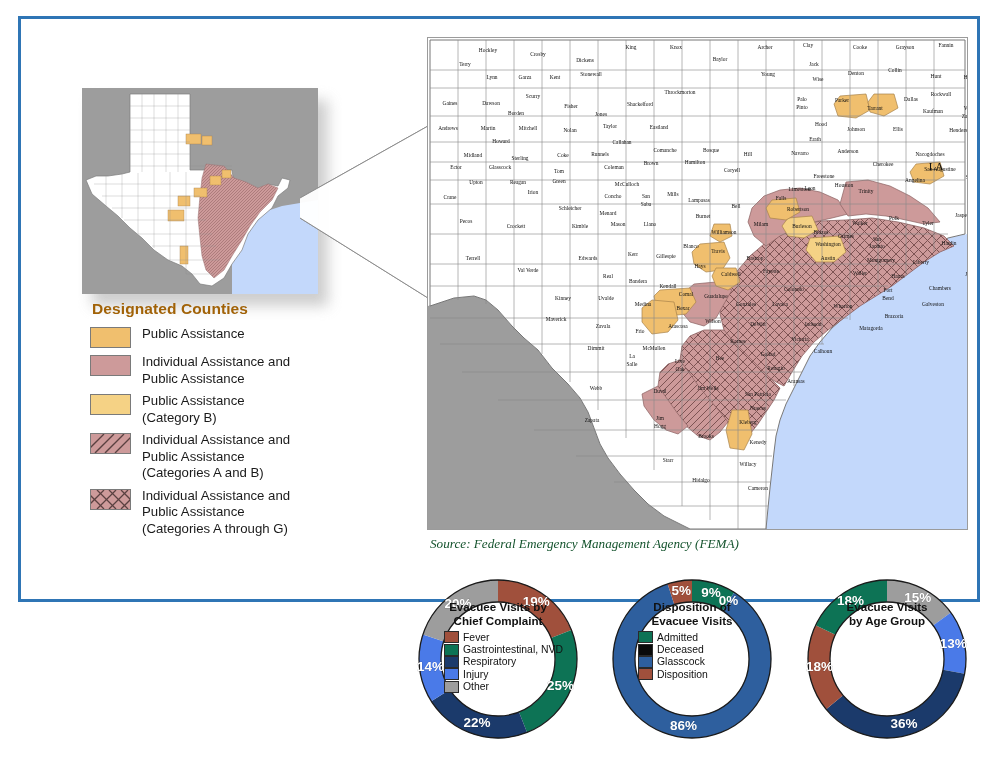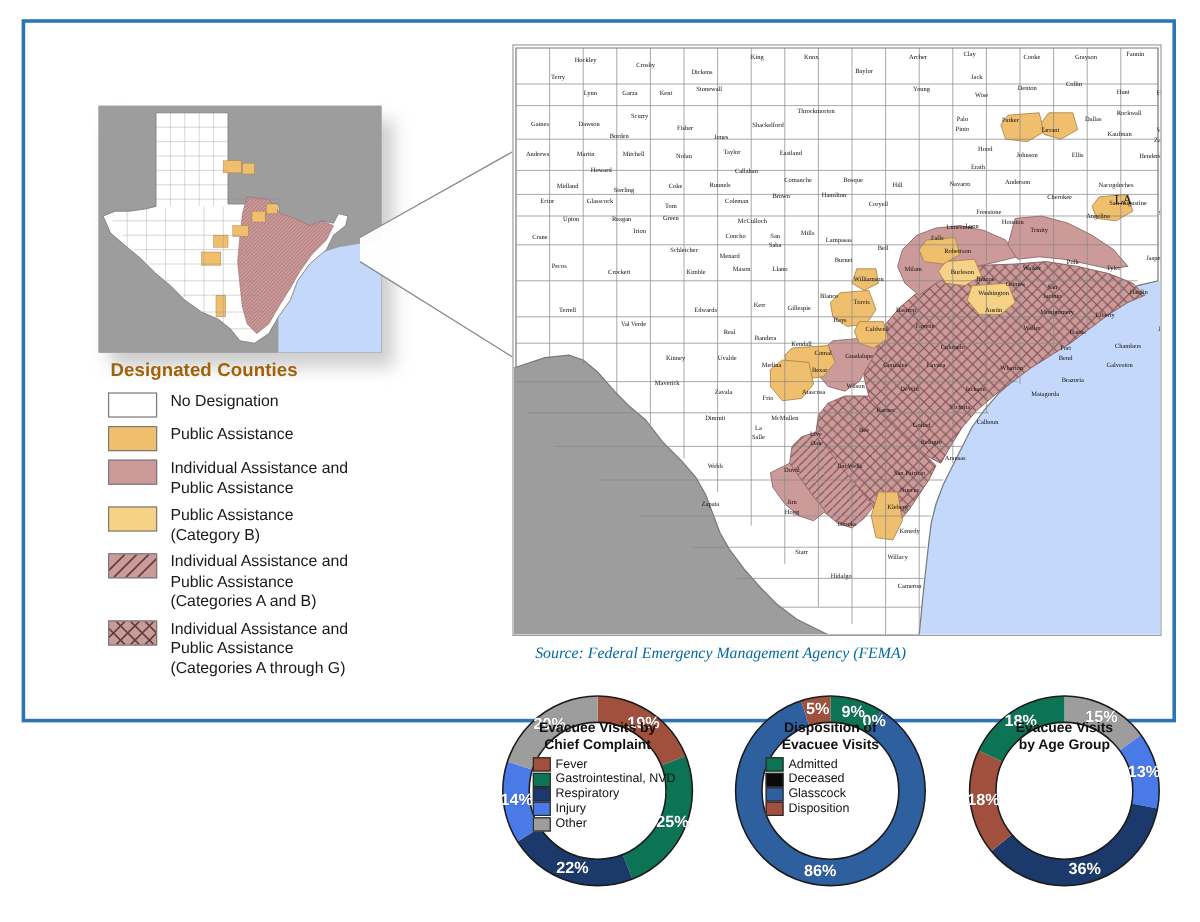--- a/index.html
+++ b/index.html
@@ -61,23 +61,23 @@
   .cty-label{
     font-family:"Liberation Serif",serif;
     font-size:5.4px;fill:#111;
     text-anchor:middle;
   }
   .state-label{
     font-family:"Liberation Serif",serif;
     font-size:11px;fill:#111;text-anchor:middle;
   }
   #map-source{
-    position:absolute;left:446px;top:536px;
+    position:absolute;left:430px;top:536px;
     font-family:"Liberation Serif",serif;
-    font-style:italic;font-size:13.2px;color:#0369a1;
+    font-style:italic;font-size:13.2px;color:#14532d;
   }
 
   
   .donut{position:absolute;width:188px;height:194px;}
   #donut-1{left:404px;top:562px;}
   #donut-2{left:598px;top:562px;}
   #donut-3{left:793px;top:562px;}
   .donut svg{display:block;position:absolute;left:0;top:0;}
   .slice-pct{
     font-size:13.5px;font-weight:bold;fill:#ffffff;
@@ -151,24 +151,20 @@
   <svg width="140" height="200" viewBox="0 0 140 200" xmlns="http://www.w3.org/2000/svg">
     <path d="M0,88 L128,16 M0,108 L128,188" stroke="#8c8c8c" stroke-width="1" fill="none"></path>
     <path d="M0,88 L128,16 L128,188 L0,108 Z" fill="#ffffff" opacity=".96"></path>
     <path d="M0,88 L128,16 M0,108 L128,188" stroke="#8c8c8c" stroke-width="1" fill="none"></path>
   </svg>
 </div>
 
 <div id="legend">
   <div id="legend-title">Designated Counties</div>
 
-  <div class="legend-row">
-    <div class="legend-swatch" style="background:#ffffff"></div>
-    <div class="legend-label">No Designation</div>
-  </div>
 
   <div class="legend-row">
     <div class="legend-swatch" style="background:#f0bf6e"></div>
     <div class="legend-label">Public Assistance</div>
   </div>
 
   <div class="legend-row">
     <div class="legend-swatch" style="background:#cd9a9a"></div>
     <div class="legend-label">Individual Assistance and
 Public Assistance</div>

